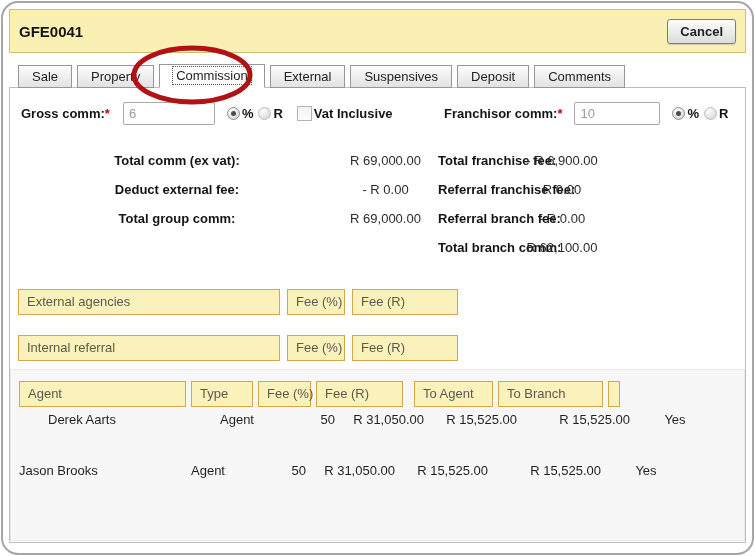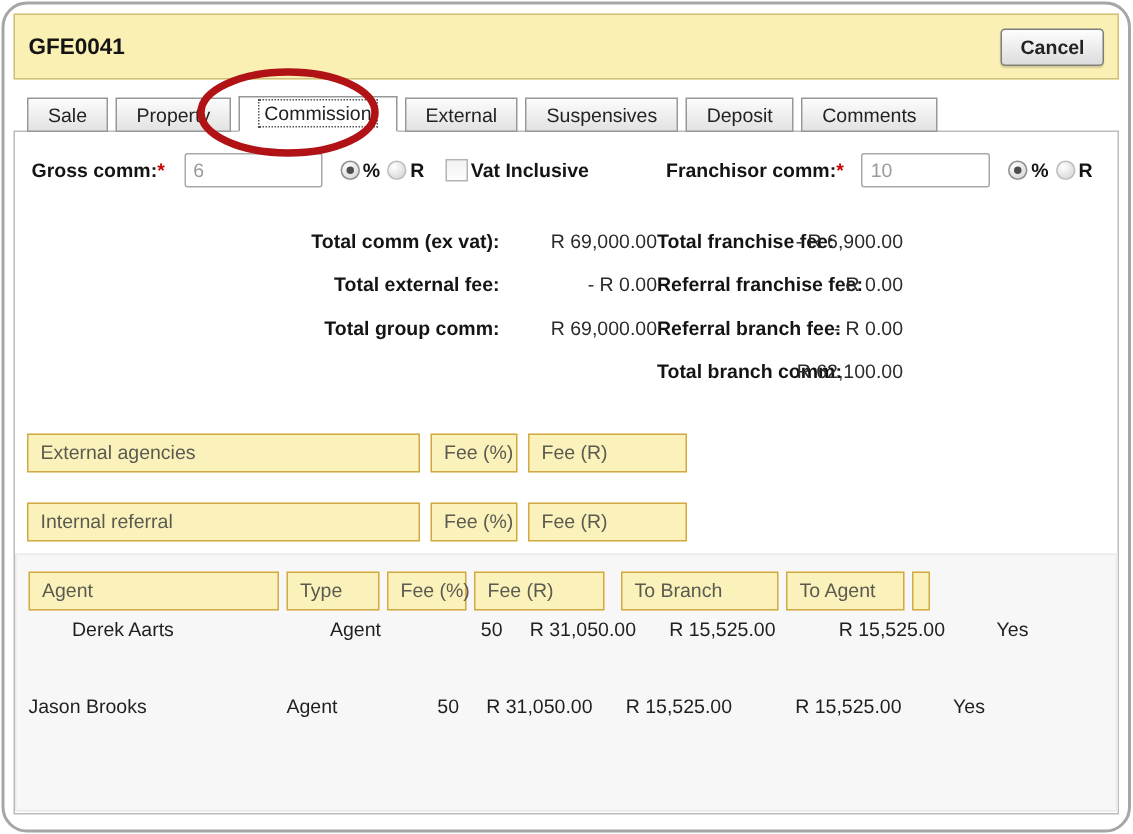--- a/index.html
+++ b/index.html
@@ -40,21 +40,21 @@
     border-radius:50%; background:#4d4d4d; }
   .radio.dim { border-color:#bdbdbd; }
   .ml12 { margin-left:12px; } .ml5 { margin-left:5px; } .ml3 { margin-left:3px; } .ml14 { margin-left:14px; }
   .unit { font-size:13px; font-weight:bold; color:#141414; margin-left:2px; }
   .checkbox { width:15px; height:15px; border:1px solid #b3b3b3; background:linear-gradient(#f2f2f2,#fdfdfd);
     display:inline-block; cursor:pointer; }
 
   
   .totals { position:absolute; top:58px; left:11px; display:grid;
     grid-template-columns:312px 105px 84px 80px; grid-auto-rows:29px; }
-  .totals div { text-align:right; font-size:13px; line-height:29px; white-space:nowrap; color:#2b2b2b; }
+  .totals div { text-align:center; font-size:13px; line-height:29px; white-space:nowrap; color:#2b2b2b; }
   .totals .tlabel { font-weight:bold; color:#141414; }
 
   
   .yrow { position:absolute; left:8px; display:flex; gap:7px; }
   .yrow.r1 { top:201px; } .yrow.r2 { top:247px; }
   .ycell { background:#faf2ba; border:1px solid #d2a945; height:26px; line-height:24px;
     padding:0 8px; font-size:13px; color:#5a5a50; white-space:nowrap; }
   .yc-name { width:262px; } .yc-fp { width:58px; } .yc-fr { width:106px; }
 
   
@@ -119,21 +119,21 @@
       <span class="radio dim ml5"></span>
       <span class="unit">R</span>
     </div>
 
     <div class="totals">
       <div class="tlabel">Total comm (ex vat):</div>
       <div>R 69,000.00</div>
       <div class="tlabel">Total franchise fee:</div>
       <div>- R 6,900.00</div>
 
-      <div class="tlabel">Total external fee:</div>
+      <div class="tlabel">Deduct external fee:</div>
       <div>- R 0.00</div>
       <div class="tlabel">Referral franchise fee:</div>
       <div>R 0.00</div>
 
       <div class="tlabel">Total group comm:</div>
       <div>R 69,000.00</div>
       <div class="tlabel">Referral branch fee:</div>
       <div>- R 0.00</div>
 
       <div class="tlabel"></div>
@@ -153,22 +153,22 @@
       <div class="ycell yc-fp">Fee (%)</div>
       <div class="ycell yc-fr">Fee (R)</div>
     </div>
 
     <div class="panel">
       <div class="thead">
         <div class="ycell c-agent">Agent</div>
         <div class="ycell c-type">Type</div>
         <div class="ycell c-feep">Fee (%)</div>
         <div class="ycell c-feer">Fee (R)</div>
+        <div class="ycell c-toagent">To Agent</div>
         <div class="ycell c-tobranch">To Branch</div>
-        <div class="ycell c-toagent">To Agent</div>
         <div class="ycell c-extra"></div>
       </div>
 
       <div class="trow row0">
         <div class="cell d-agent">Derek Aarts</div>
         <div class="cell d-type">Agent</div>
         <div class="cell d-feep">50</div>
         <div class="cell d-feer">R 31,050.00</div>
         <div class="cell d-toagent">R 15,525.00</div>
         <div class="cell d-tobranch">R 15,525.00</div>

